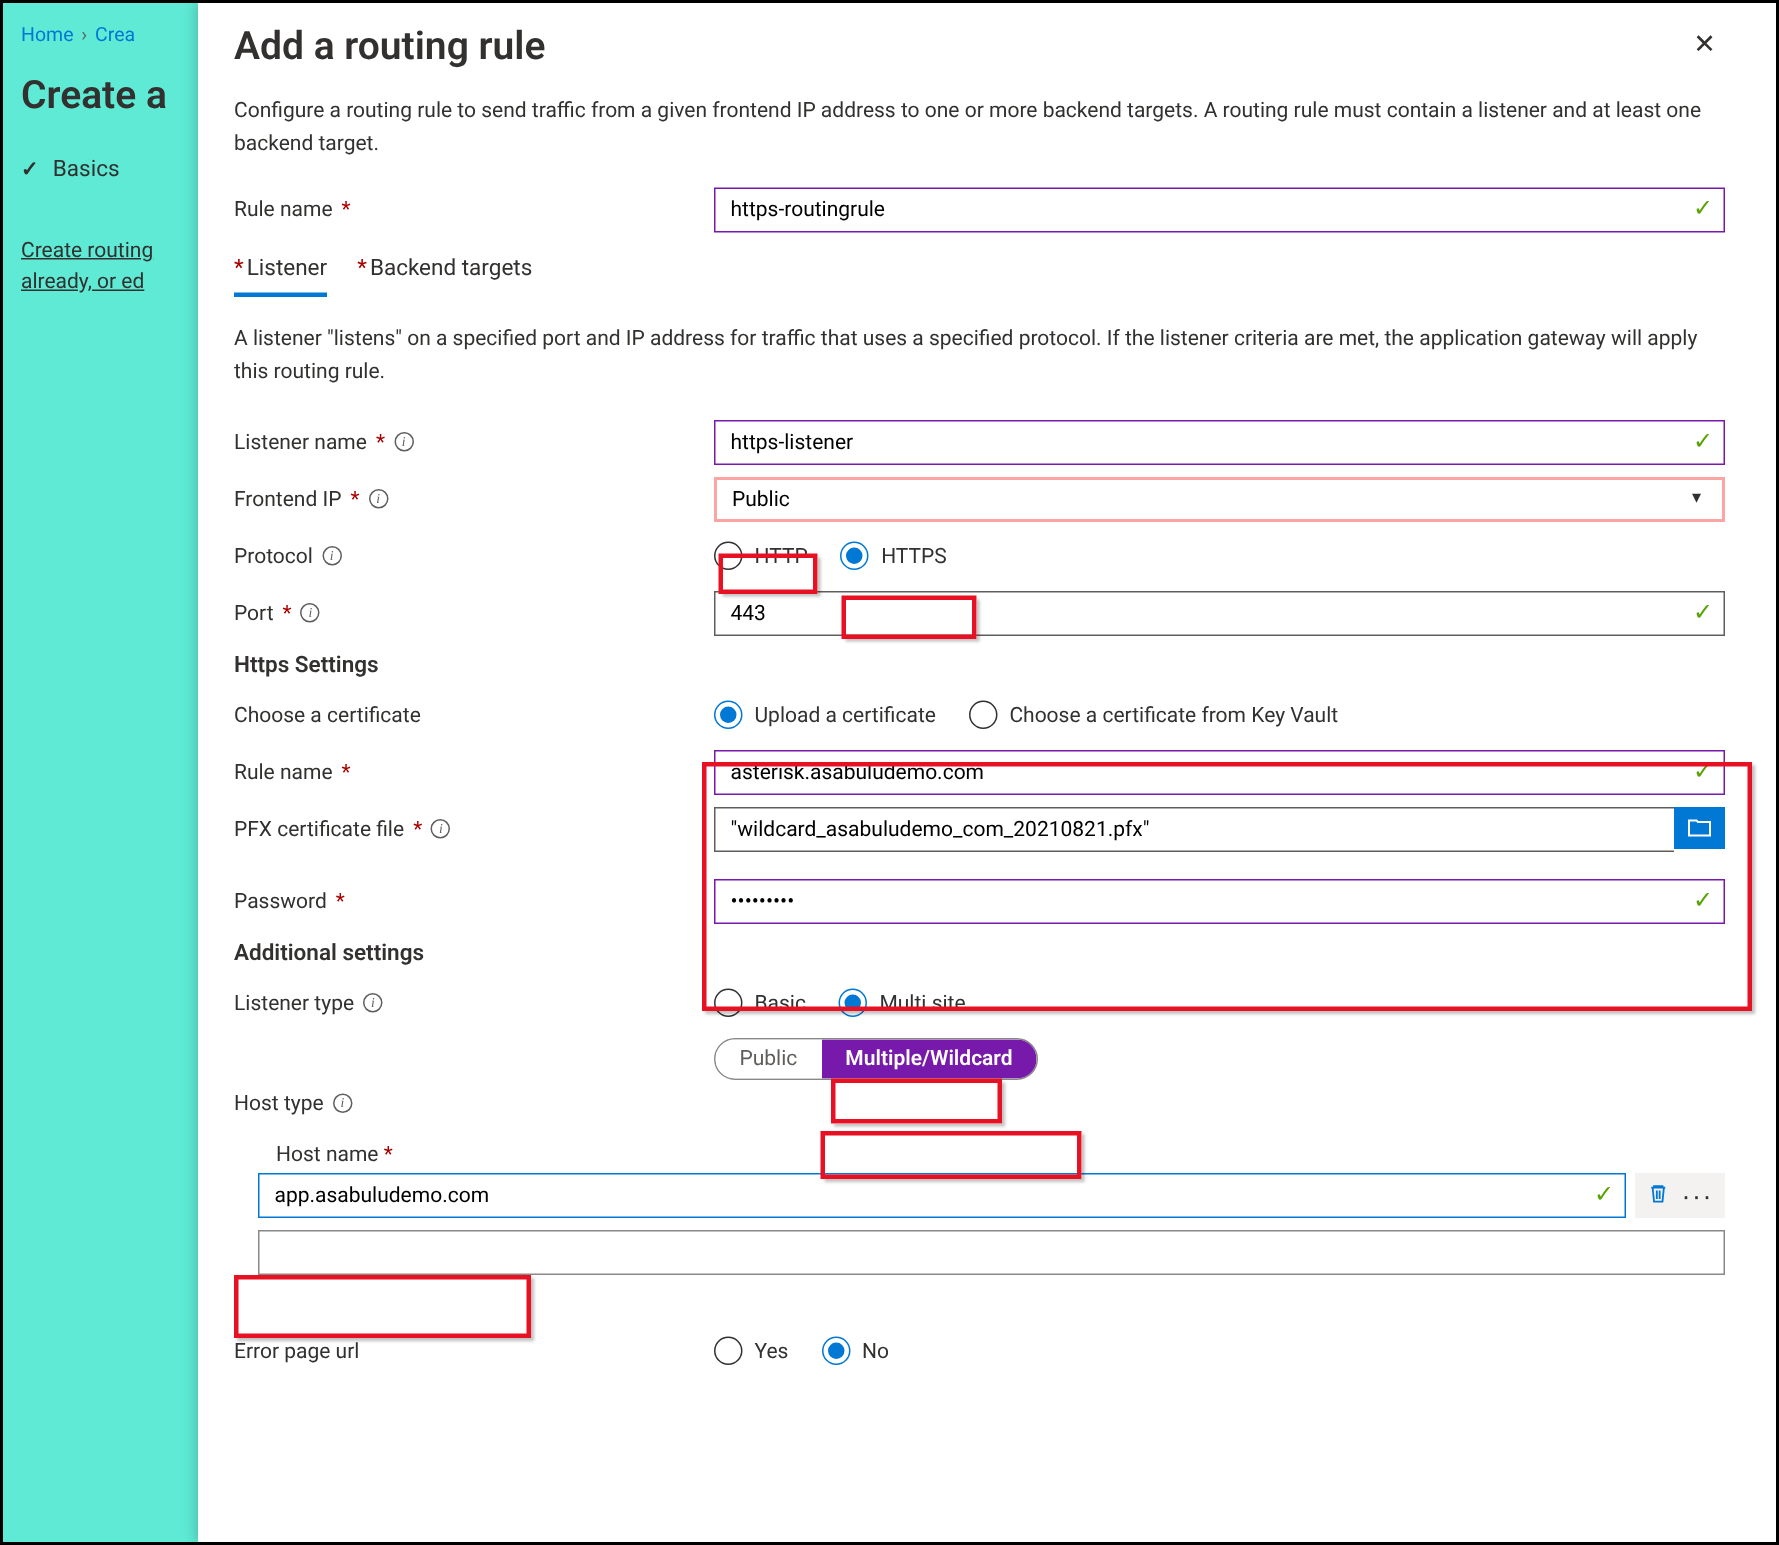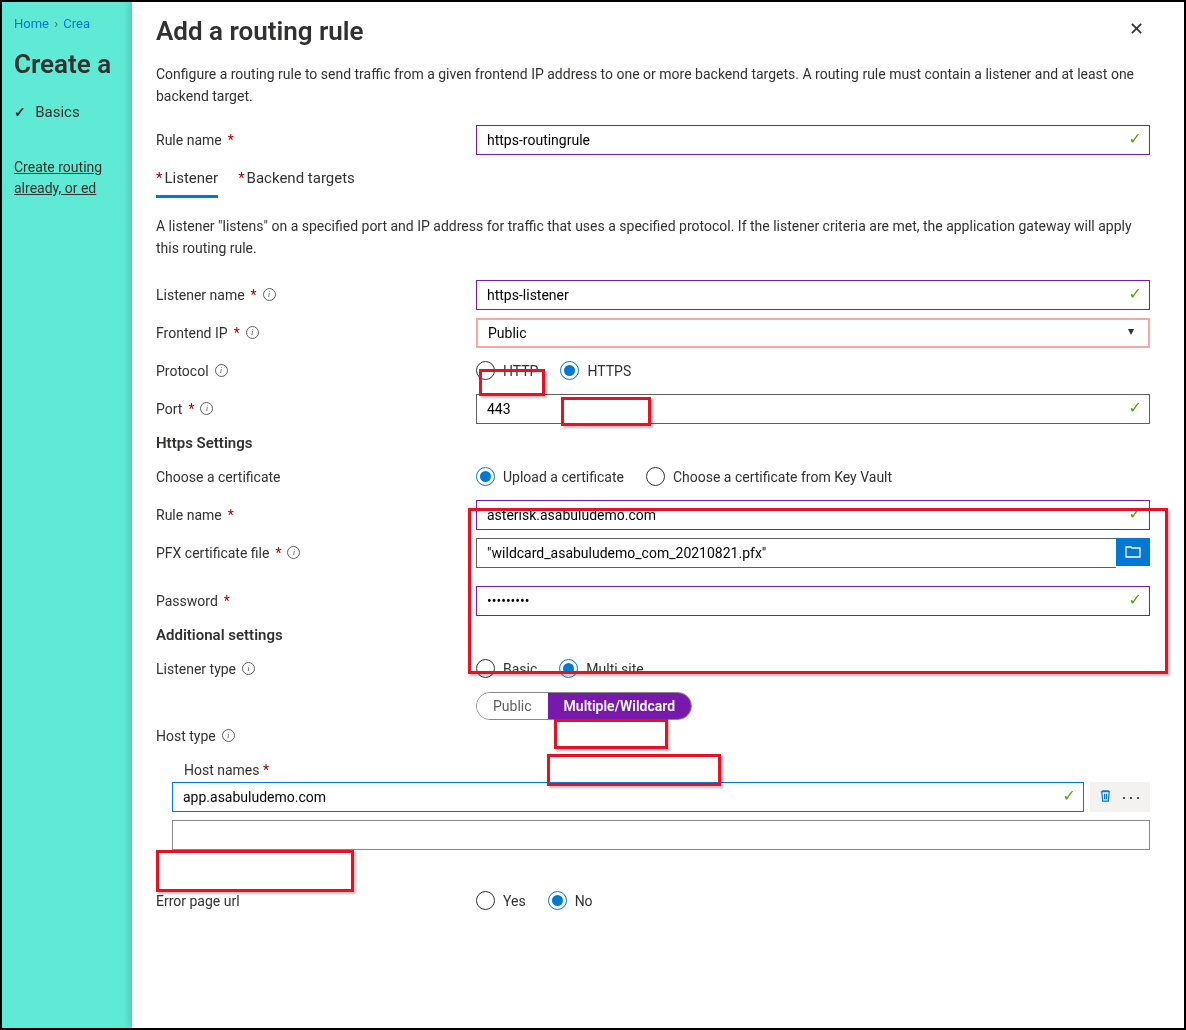--- a/index.html
+++ b/index.html
@@ -483,21 +483,21 @@
       </div>
       <div style="flex:1;">
         <div class="pill-group">
           <div class="pill">Public</div>
           <div class="pill selected">Multiple/Wildcard</div>
         </div>
       </div>
     </div>
 
     <div class="nested-label">
-      <span>Host names</span>
+      <span>Host name</span>
       <span class="req">*</span>
     </div>
     <div class="host-row">
       <div class="input-wrap">
         <input class="input" value="app.asabuludemo.com" style="">
         <span class="check-valid">✓</span>
       </div>
       <div class="host-actions">
         <button class="trash-icon">
           <svg viewBox="0 0 16 16">

